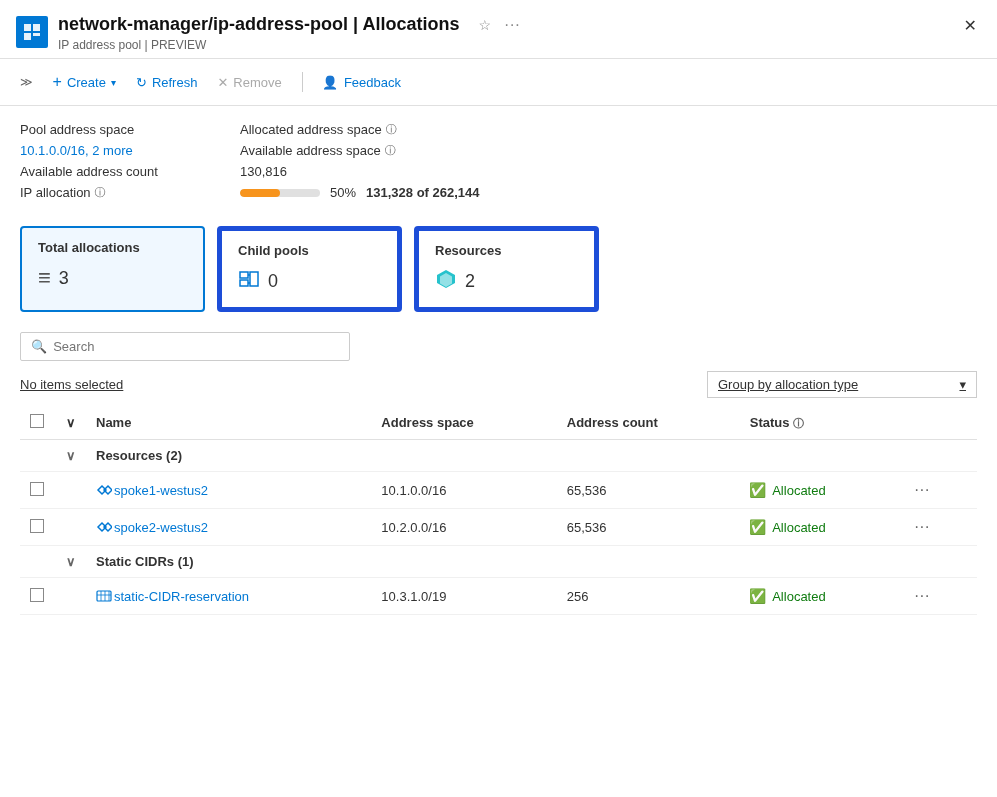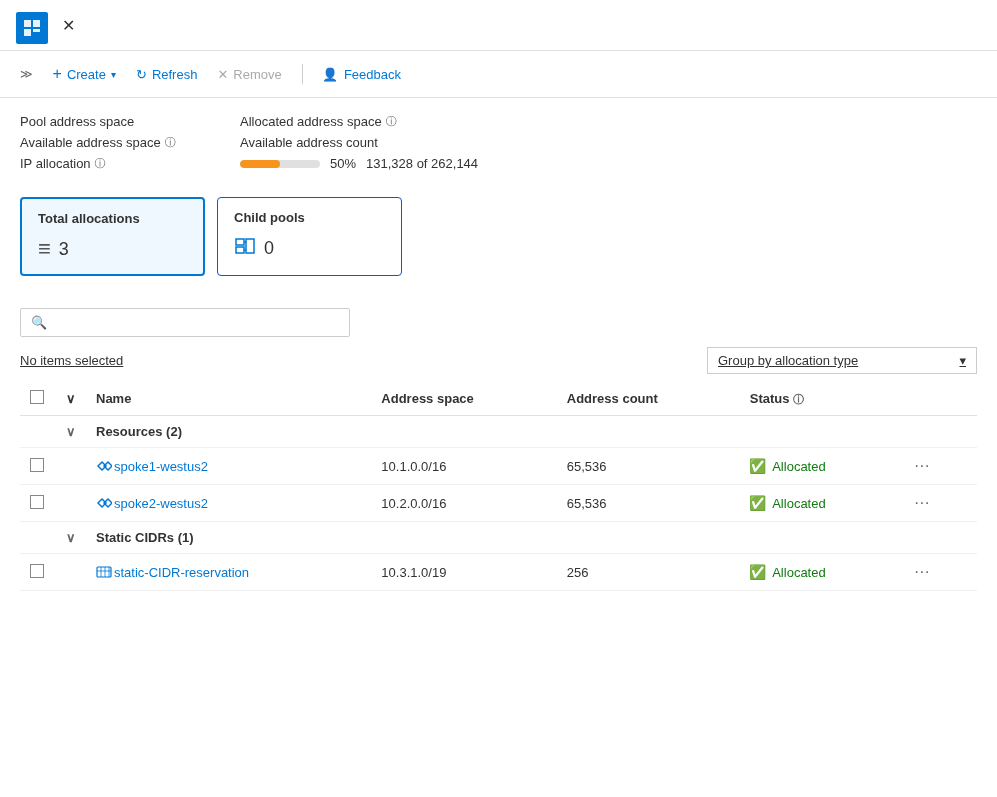--- a/index.html
+++ b/index.html
@@ -32,25 +32,25 @@
     .info-label { font-size: 13px; color: #333; display: flex; align-items: center; gap: 4px; }
     .info-value { font-size: 13px; color: #0078d4; }
     .info-value.black { color: #333; }
     .info-icon { color: #666; font-size: 11px; cursor: help; }
     
     
     .progress-row { display: flex; align-items: center; gap: 10px; }
     .progress-bar { width: 80px; height: 8px; background: #e0e0e0; border-radius: 4px; overflow: hidden; }
     .progress-fill { height: 100%; background: #f7941d; border-radius: 4px; }
     .progress-pct { font-size: 13px; color: #333; }
-    .progress-detail { font-size: 13px; color: #333; }
-    
-    
-    .stat-cards { display: flex; gap: 12px; margin-bottom: 32px; }
-    .stat-card { border: 1px solid #1d4ed8; border-radius: 4px; padding: 12px 16px; width: 185px; cursor: pointer; }
+    .progress-detail { font-size: 13px; color: #333; font-weight: bold; }
+    
+    
+    .stat-cards { display: flex; gap: 12px; margin-bottom: 20px; }
+    .stat-card { border: 5px solid #1d4ed8; border-radius: 4px; padding: 12px 16px; width: 185px; cursor: pointer; }
     .stat-card.active { border: 2px solid #0078d4; background: #f0f8ff; }
     .stat-card-title { font-size: 13px; font-weight: 600; color: #333; margin-bottom: 10px; }
     .stat-card-value { display: flex; align-items: center; gap: 8px; font-size: 18px; color: #333; }
     
     
     .search-row { display: flex; align-items: center; margin-bottom: 10px; }
     .search-box { display: flex; align-items: center; border: 1px solid #ccc; border-radius: 2px; padding: 6px 10px; width: 330px; gap: 6px; }
     .search-box input { border: none; outline: none; font-size: 13px; width: 100%; color: #333; }
     .search-box .search-icon { color: #666; font-size: 13px; }
     
@@ -79,20 +79,29 @@
 
 <div class="header">
   <div class="header-icon">
     <svg width="20" height="20" viewBox="0 0 20 20" fill="none">
       <rect x="2" y="2" width="7" height="7" fill="white" opacity="0.9"></rect>
       <rect x="11" y="2" width="7" height="7" fill="white" opacity="0.9"></rect>
       <rect x="2" y="11" width="7" height="7" fill="white" opacity="0.9"></rect>
       <rect x="11" y="11" width="7" height="3" fill="white" opacity="0.9"></rect>
     </svg>
   </div>
+  <div class="header-text">
+    <div class="header-title">
+      <span>network-manager/ip-address-pool</span><span> | </span><span>Allocations</span>
+      &nbsp;
+      <button class="header-action-btn" style="color:#888;font-size:14px;">☆</button>
+      <button class="header-action-btn" style="color:#888;">···</button>
+    </div>
+    <div class="header-subtitle">IP address pool | PREVIEW</div>
+  </div>
   <button class="header-action-btn" style="color:#333;font-size:16px;align-self:flex-start;">✕</button>
 </div>
 
 <div class="toolbar">
   <button class="expand-btn" style="color:#666;">≫</button>
 
   <button class="toolbar-btn">
     <span style="font-size:16px;font-weight:300;">+</span>
     <span>Create</span>
     <span class="toolbar-chevron">▾</span>
@@ -118,27 +127,29 @@
 
 <div class="content">
 
   <div class="info-grid">
     <div class="info-label">Pool address space</div>
 
     <div class="info-label">
       <span>Allocated address space</span>
       <span class="info-icon">ⓘ</span>
     </div>
+    <div class="info-value" style="cursor:pointer;">10.1.0.0/16, 2 more</div>
 
     <div class="info-label">
       <span>Available address space</span>
       <span class="info-icon">ⓘ</span>
     </div>
 
     <div class="info-label">Available address count</div>
+    <div class="info-value black">130,816</div>
 
     <div class="info-label">
       <span>IP allocation</span>
       <span class="info-icon">ⓘ</span>
     </div>
     <div class="progress-row">
       <div class="progress-bar">
         <div class="progress-fill" style="width:50%;"></div>
       </div>
       <span class="progress-pct">50%</span>
@@ -165,26 +176,39 @@
             <rect x="2" y="12" width="8" height="6" fill="none" stroke="#0078d4" stroke-width="1.5"></rect>
             <rect x="12" y="4" width="8" height="14" fill="none" stroke="#0078d4" stroke-width="1.5"></rect>
             <line x1="10" y1="7" x2="12" y2="7" stroke="#0078d4" stroke-width="1.5"></line>
             <line x1="10" y1="15" x2="12" y2="15" stroke="#0078d4" stroke-width="1.5"></line>
           </svg>
         </span>
         <span>0</span>
       </div>
     </div>
 
+    <div class="stat-card">
+      <div class="stat-card-title">Resources</div>
+      <div class="stat-card-value">
+        <span>
+          <svg width="22" height="22" viewBox="0 0 22 22">
+            <polygon points="11,2 20,7 20,15 11,20 2,15 2,7" fill="#00b7c3" opacity="0.85"></polygon>
+            <polygon points="11,5 17,8.5 17,15.5 11,19 5,15.5 5,8.5" fill="white" opacity="0.5"></polygon>
+          </svg>
+        </span>
+        <span>2</span>
+      </div>
+    </div>
 
   </div>
 
   <div class="search-row">
     <div class="search-box">
       <span class="search-icon">🔍</span>
+      <input type="text" placeholder="Search" style="">
     </div>
   </div>
 
   <div class="table-toolbar">
     <span class="no-items">No items selected</span>
     <button class="group-by">
       <span>Group by allocation type</span>
       <span>▾</span>
     </button>
   </div>

